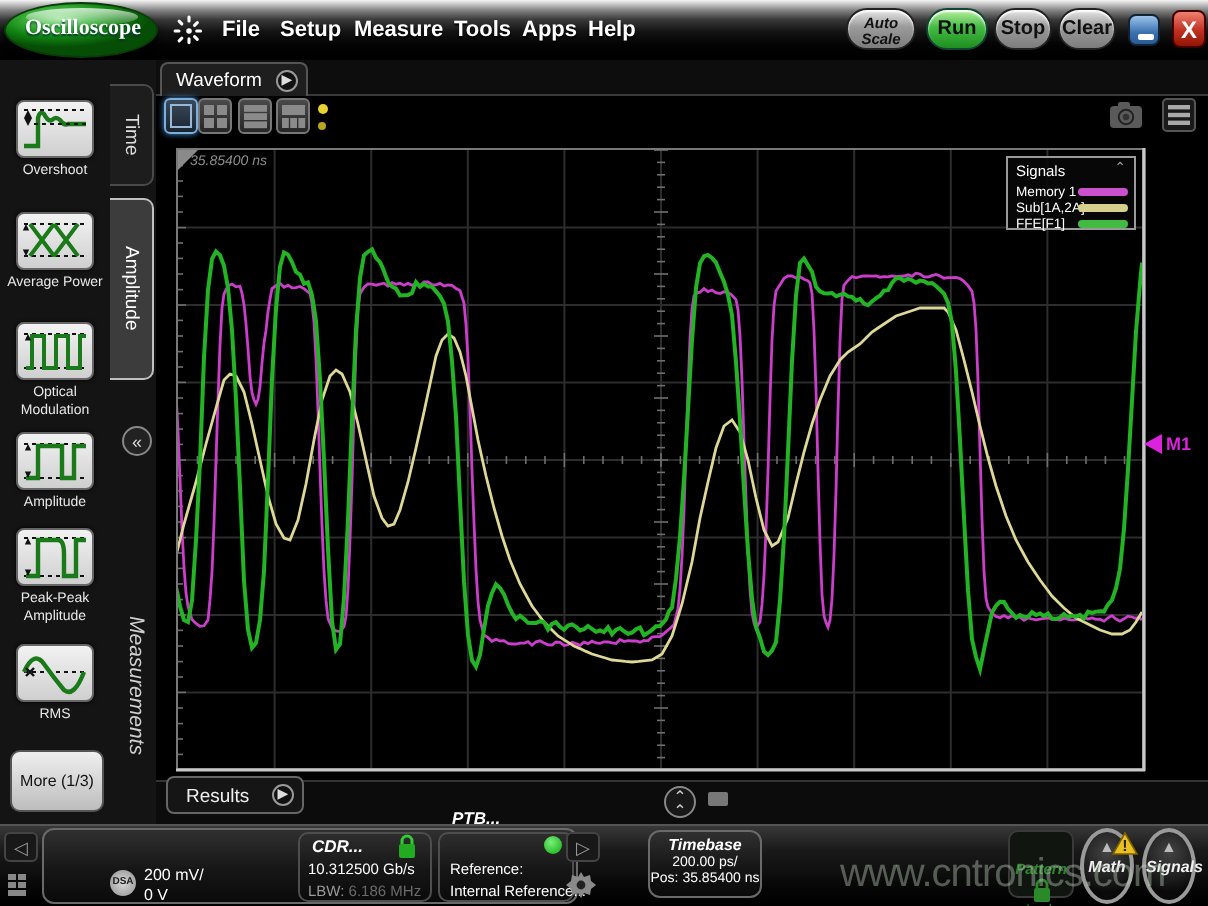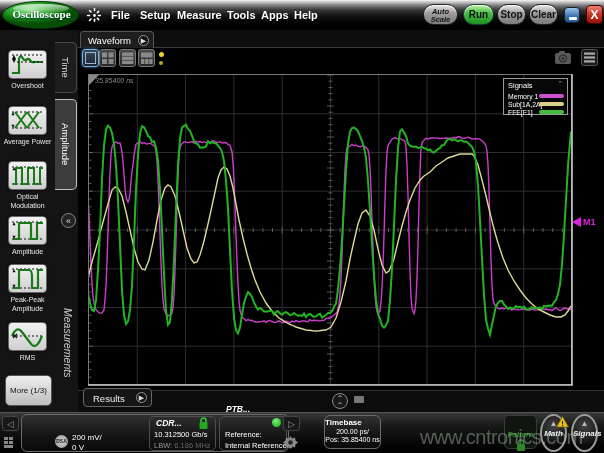--- a/index.html
+++ b/index.html
@@ -43,21 +43,21 @@
 #legend .row{position:absolute;left:4px;width:58px;height:7px;line-height:7px}
 #legend .sw{position:absolute;right:2px;width:25px;height:4px;border-radius:2px;top:1px}
 
 #resbar{left:0;top:360px;width:526px;height:22px;background:#0c0c0c;border-top:1px solid #333}
 #rtab{left:5px;top:358px;width:69px;height:19px;border:1px solid #666;border-radius:4px;background:#151515;color:#eee;font-size:9.5px;padding:4px 0 0 9px}
 #rtab .pcirc{position:absolute;right:4px;top:3px}
 #midchev{left:254px;top:363px;width:16px;height:16px;border-radius:50%;border:1px solid #888;background:#181818;color:#ccc;font-size:8px;text-align:center;line-height:7px;padding-top:1px}
 
 #bottom{left:0;top:412px;width:604px;height:41px;background:linear-gradient(#383838,#1a1a1a 30%,#050505 80%,#000);border-top:1px solid #555}
 .bpanel{top:3px;height:36px;border-radius:6px;border:1px solid #6a6a6a;background:linear-gradient(#303030,#161616 55%,#0a0a0a);color:#fff}
-.bpanel .ttl{display:block;text-align:left;font-weight:bold;font-size:8px;margin-top:2px}
+.bpanel .ttl{display:block;text-align:center;font-weight:bold;font-style:italic;font-size:8px;margin-top:2px}
 .bpanel .ln{display:block;text-align:center;font-size:7px;margin-top:1px;white-space:nowrap}
 .gray{color:#7e7e7e}
 .bi{font-size:8.5px;font-weight:bold;font-style:italic;color:#fff}
 .seg{position:absolute;height:35px;border:1px solid #4e4e4e;border-radius:5px}
 .navbtn{width:17px;height:15px;border-radius:3px;background:#181818;border:1px solid #444;color:#999;font-size:9px;text-align:center;line-height:14px}
 .obtn{width:27px;height:38px;border-radius:50%;border:2px solid #9a9a9a;background:radial-gradient(circle at 50% 30%,#444,#0a0a0a 75%);color:#f0f0f0;font-size:8px;font-weight:bold;font-style:italic;text-align:center}
 #wm{left:420px;top:426px;white-space:nowrap;color:rgba(185,205,185,.42);font-size:20px;font-weight:normal;letter-spacing:-0.5px}
 </style></head><body>
 <div id="app">
 <div class="abs" id="topbar"></div>

